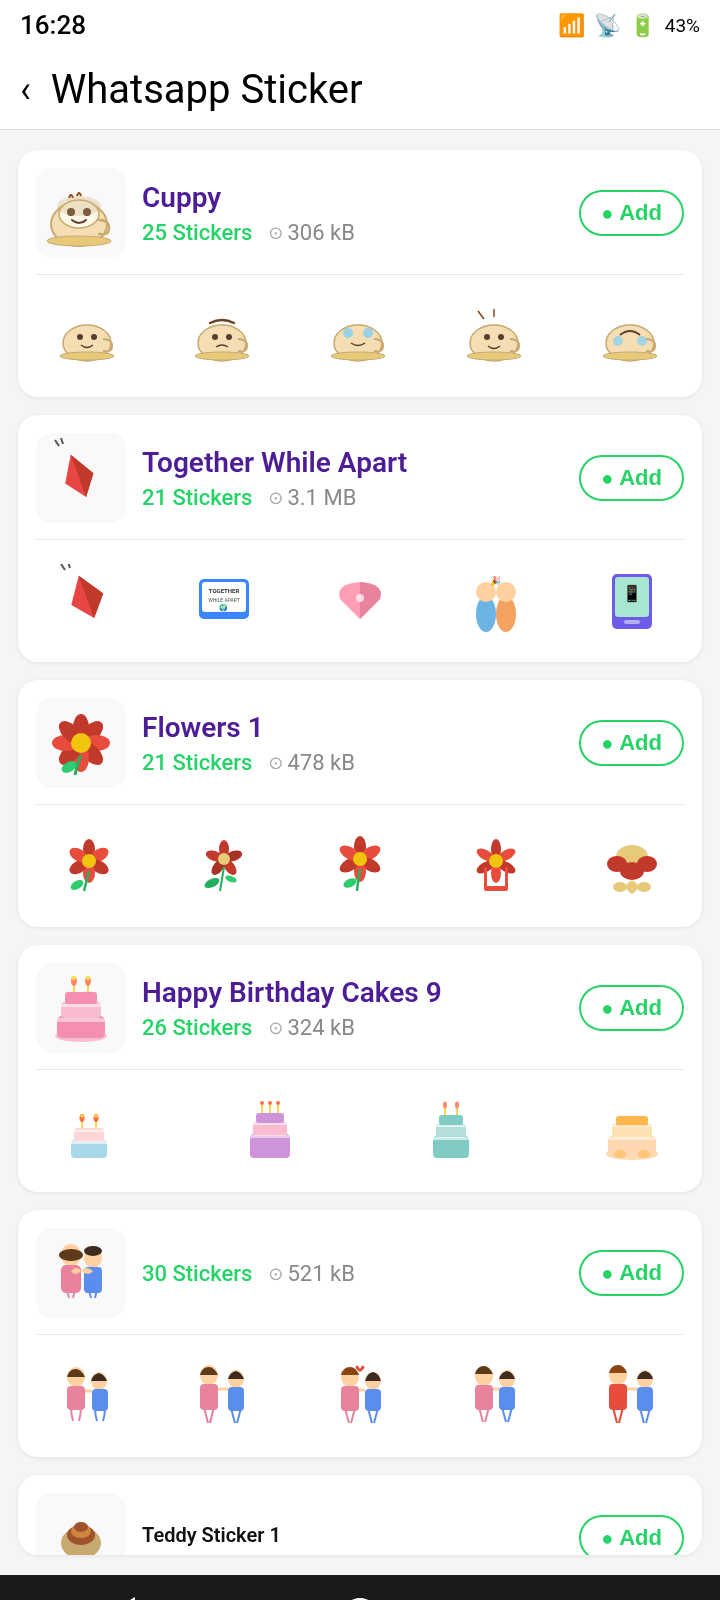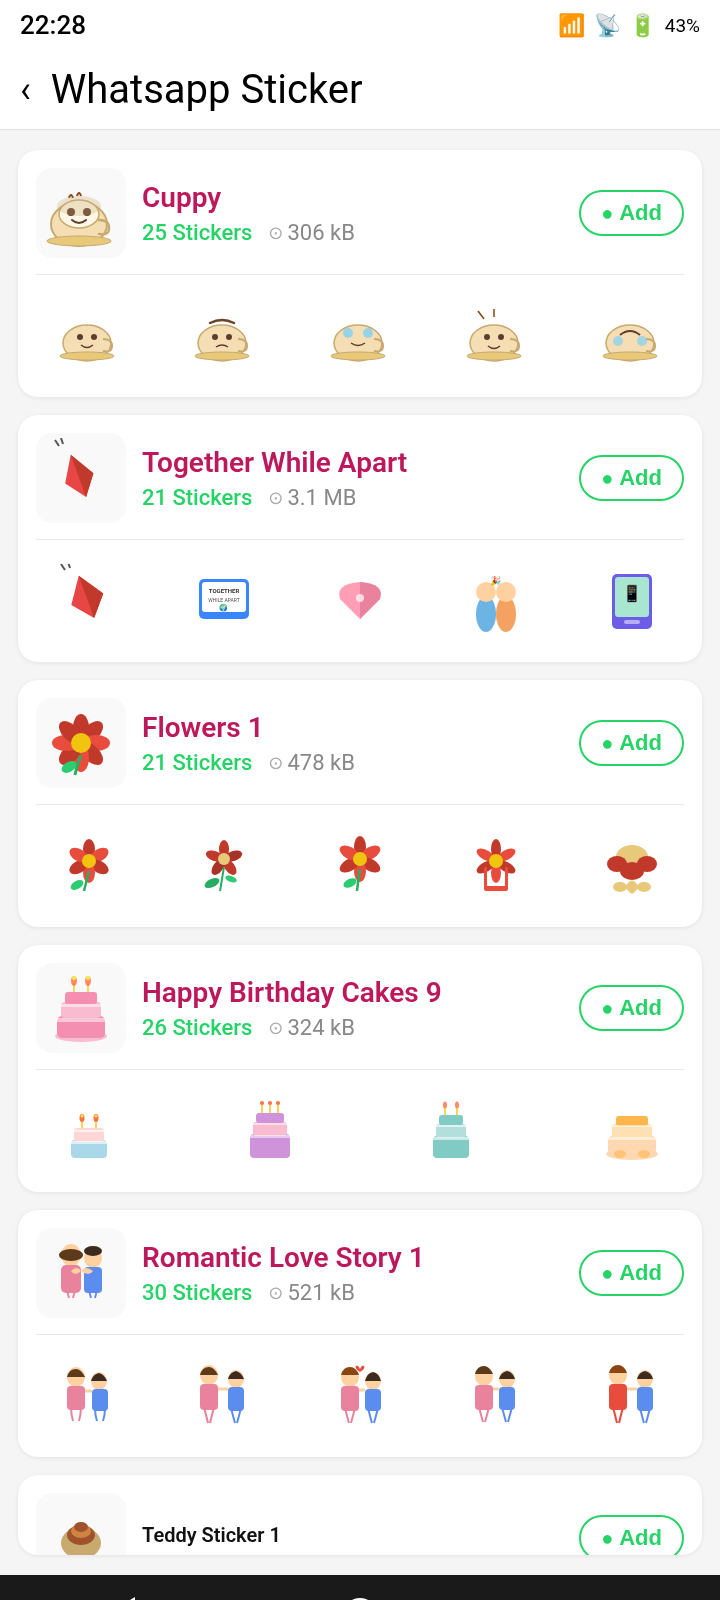--- a/index.html
+++ b/index.html
@@ -89,21 +89,21 @@
       font-size: 52px;
       flex-shrink: 0;
       overflow: hidden;
     }
     .pack-info {
       flex: 1;
     }
     .pack-name {
       font-size: 28px;
       font-weight: 600;
-      color: #be185d;
+      color: #4c1d95;
       margin-bottom: 6px;
     }
     .pack-meta {
       display: flex;
       align-items: flex-start;
       gap: 16px;
     }
     .pack-count {
       font-size: 22px;
       font-weight: 500;
@@ -197,21 +197,21 @@
     
     .svg-sticker {
       width: 80px;
       height: 75px;
     }
   </style>
 </head>
 <body>
 
 <div class="status-bar">
-  <span class="status-time">22:28</span>
+  <span class="status-time">16:28</span>
   <div class="status-icons">
     <span>📶</span>
     <span>📡</span>
     <span>🔋</span>
     <span class="battery-text">43%</span>
   </div>
 </div>
 
 <div class="header">
   <span class="back-btn">‹</span>
@@ -596,21 +596,20 @@
 
           <path d="M40 38 Q36 32 30 38 Q34 44 40 38Z" fill="#ffd0a0"></path>
           <path d="M40 38 Q44 32 52 38 Q48 44 40 38Z" fill="#ffd0a0"></path>
           <path d="M27 55 Q26 60 28 65" stroke="#e8829d" stroke-width="2" fill="none"></path>
           <path d="M33 55 Q34 60 32 65" stroke="#e8829d" stroke-width="2" fill="none"></path>
           <path d="M49 55 Q48 60 50 65" stroke="#5b8dee" stroke-width="2" fill="none"></path>
           <path d="M55 55 Q56 60 54 65" stroke="#5b8dee" stroke-width="2" fill="none"></path>
         </svg>
       </div>
       <div class="pack-info">
-        <div class="pack-name">Romantic Love Story 1</div>
         <div class="pack-meta">
           <span class="pack-count">30 Stickers</span>
           <span class="pack-size">
             <span class="size-icon">⊙</span>
             <span>521 kB</span>
           </span>
         </div>
       </div>
       <button class="add-btn">
         <span class="add-btn-icon">●</span>

